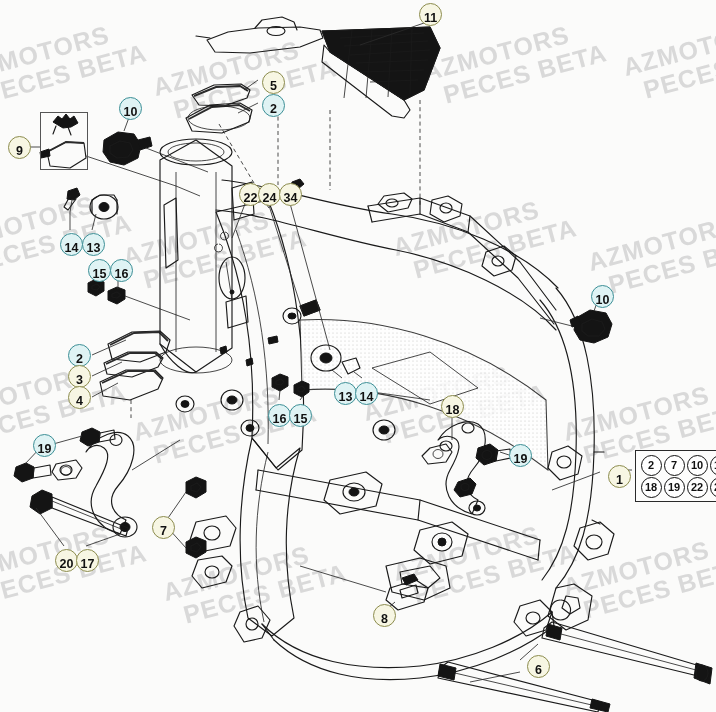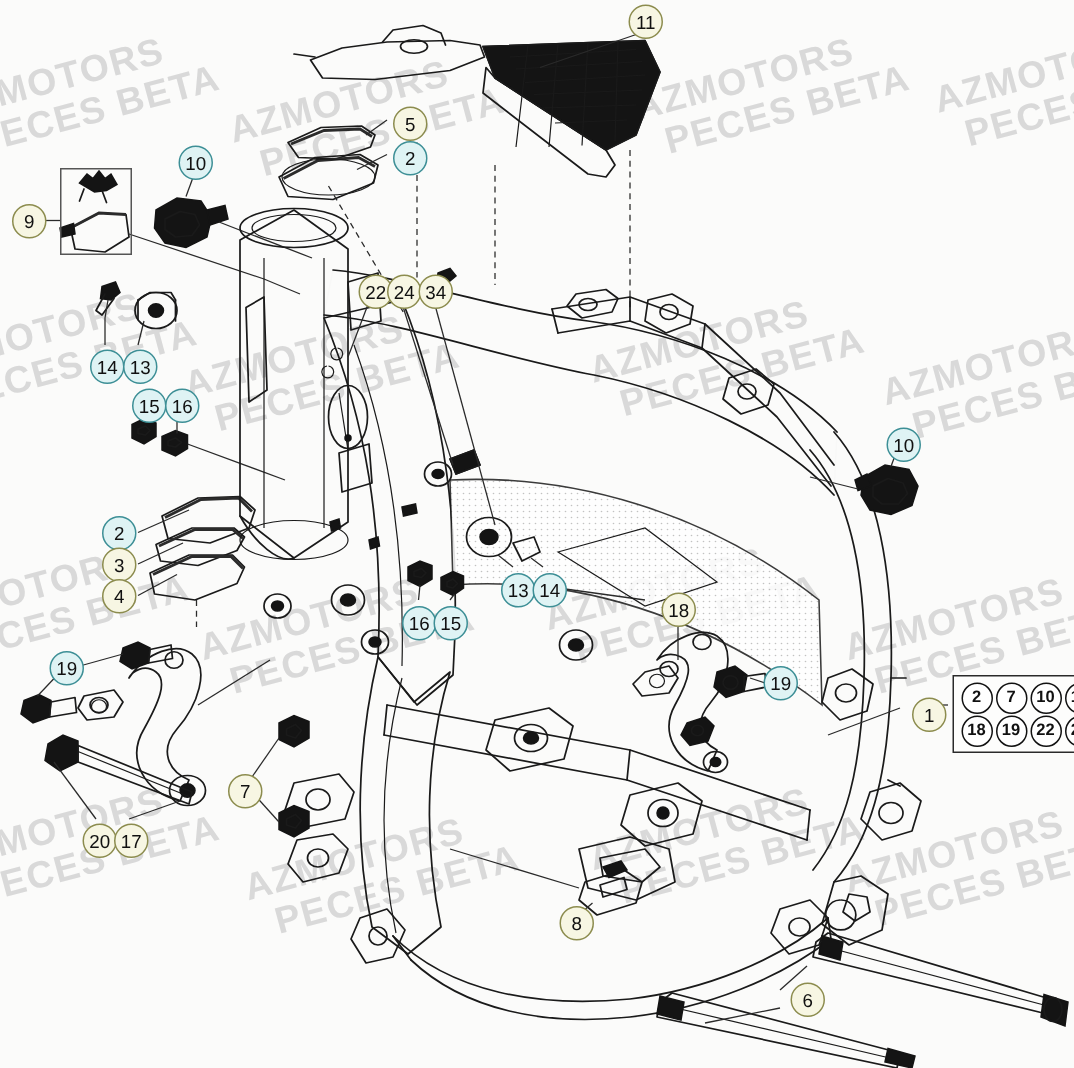--- a/index.html
+++ b/index.html
@@ -50,24 +50,24 @@
   .hatch{ fill: url(#dots); stroke: #1a1a1a; stroke-width: 1.05; }
   .leader { fill: none; stroke: #2a2a2a; stroke-width: 0.85; }
   .leaderDash { fill: none; stroke: #2a2a2a; stroke-width: 0.85; stroke-dasharray: 4 3.2; }
 
   
   .cal {
     position: absolute;
     width: 23px; height: 23px;
     border-radius: 50%;
     display: flex;
-    align-items: center;
+    align-items: flex-end;
     justify-content: center;
     font-size: 12.5px;
-    font-weight: normal;
+    font-weight: bold;
     color: #111;
     box-sizing: border-box;
     font-family: "Liberation Sans", sans-serif;
     z-index: 6;
     cursor: pointer;
   }
   .cal.yel  { background: #f7f6e3; border: 1.6px solid #8c8c4e; }
   .cal.cyn  { background: #dff3f4; border: 1.6px solid #3d8f96; }
 
   

